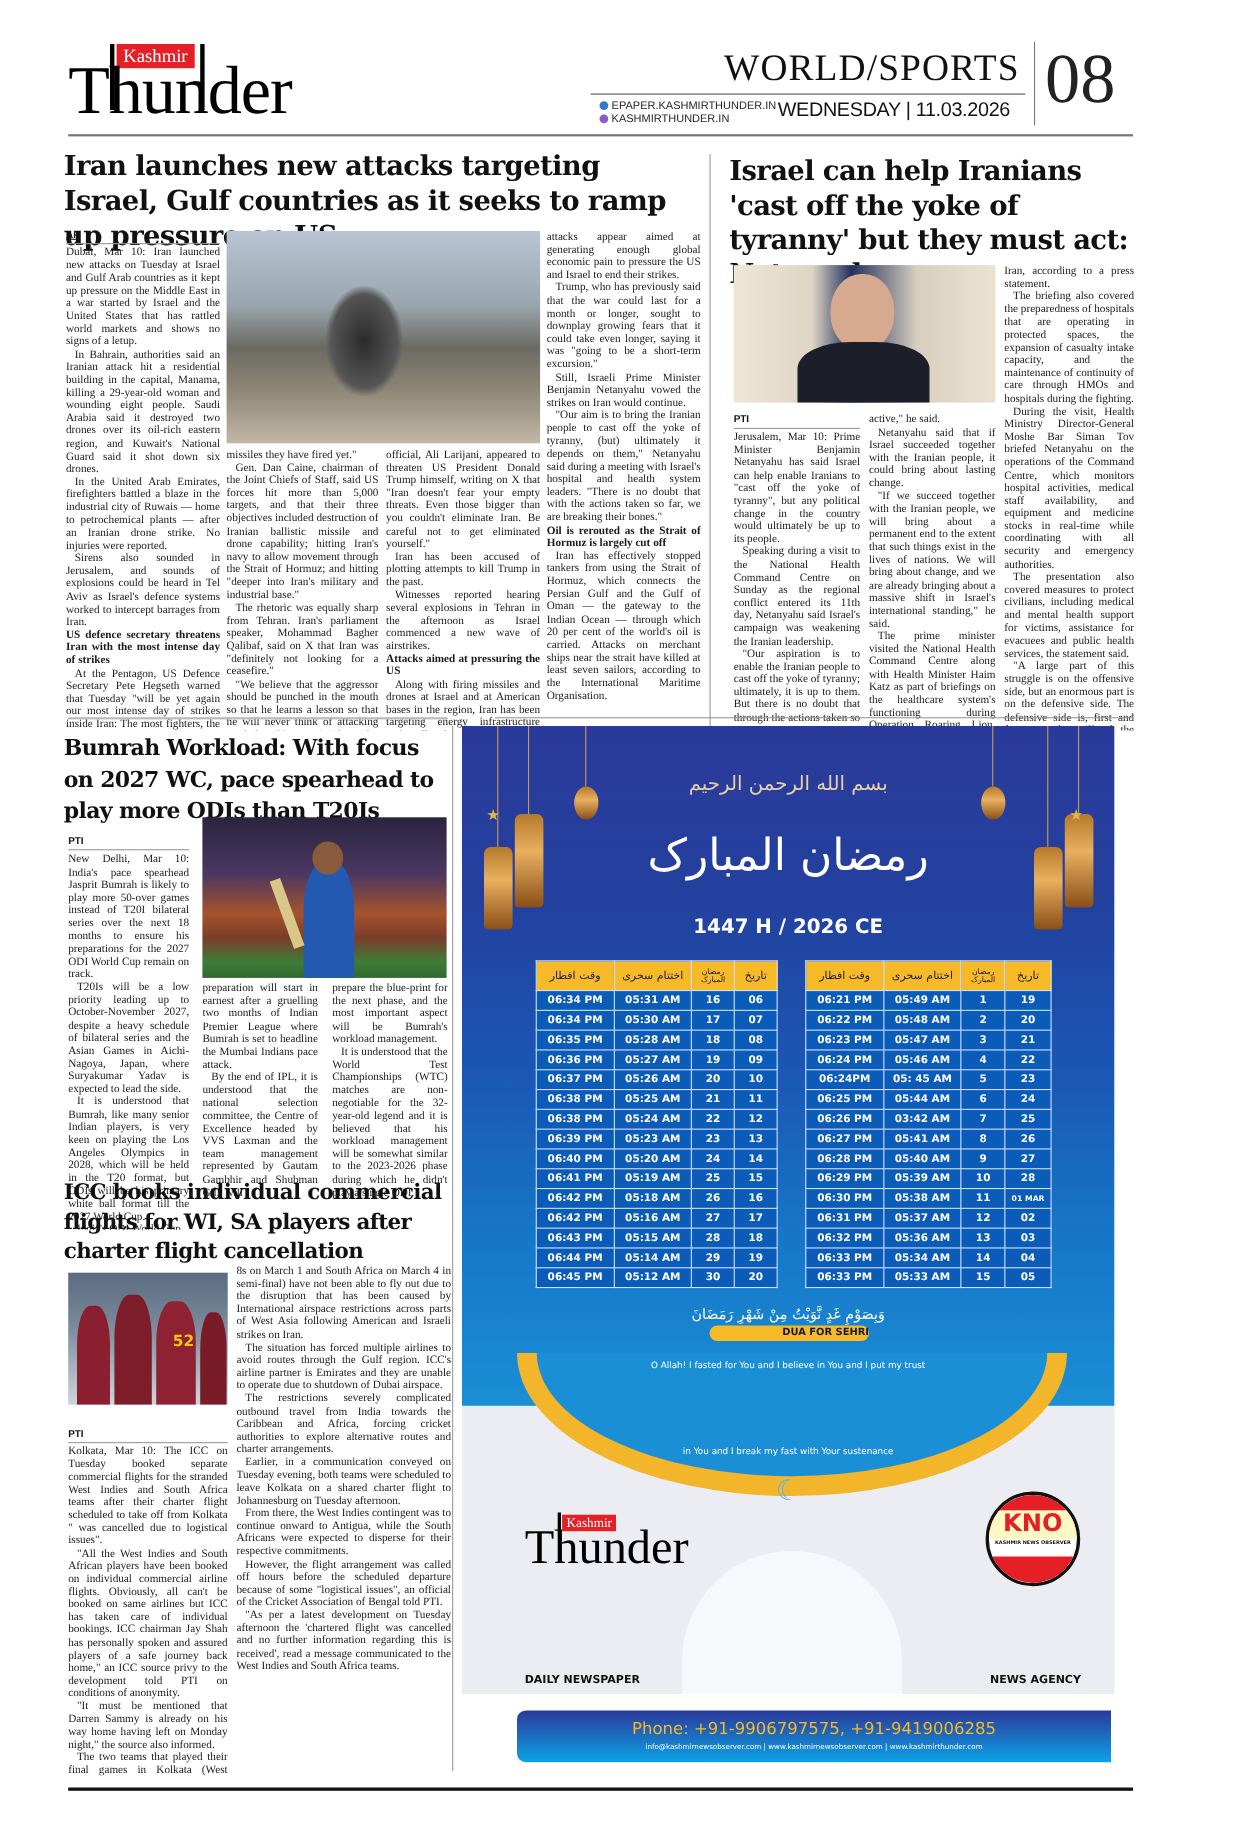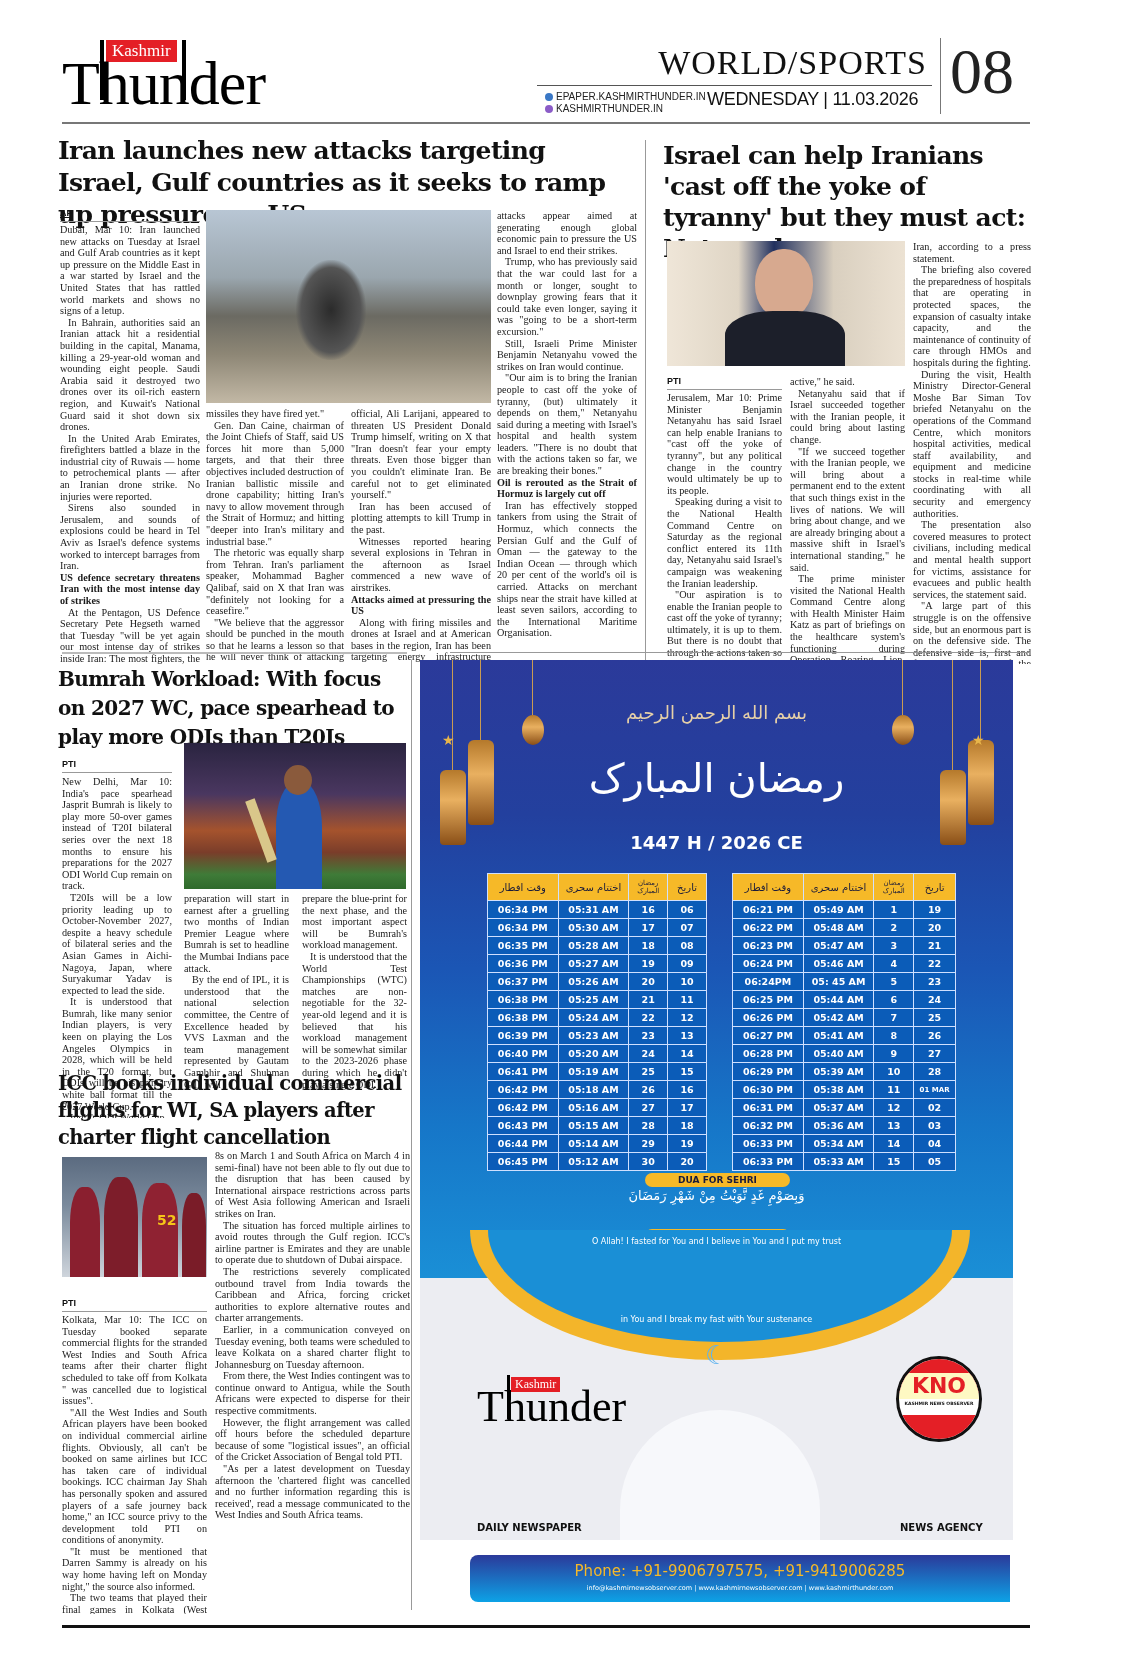--- a/index.html
+++ b/index.html
@@ -36,21 +36,21 @@
   .ad { left: 420px; top: 660px; width: 593px; height: 618px; background: linear-gradient(180deg, #2b3a9a 0%, #23409e 25%, #1b56b5 50%, #1676c8 75%, #1a8fd6 100%); overflow: hidden; }
   .ad-lower { left: 420px; top: 1240px; width: 593px; height: 300px; background: #ecedf2; }
   .dome { left: 470px; top: 1230px; width: 500px; height: 130px; border-radius: 0 0 250px 250px / 0 0 130px 130px; background: #f3b52a; }
   .dome-inner { left: 488px; top: 1230px; width: 464px; height: 112px; border-radius: 0 0 232px 232px / 0 0 112px 112px; background: #1a8fd6; }
   .arabic-title { color: #fff; font-family: "DejaVu Sans", sans-serif; font-size: 40px; text-align: center; width: 593px; }
   .bism { color: #e6d0a8; font-family: "DejaVu Sans", sans-serif; font-size: 18px; text-align: center; width: 593px; }
   .year { color: #fff; font-family: "DejaVu Sans", sans-serif; font-weight: bold; font-size: 18px; text-align: center; width: 593px; }
   table.rt { border-collapse: collapse; font-family: "DejaVu Sans", sans-serif; font-weight: bold; font-size: 9.5px; color: #fff; }
   table.rt th { background: #f6b928; color: #1b1b3a; font-weight: normal; font-size: 10px; height: 27px; border: 1.5px solid #cfe0ff; }
   table.rt td { background: #0b5cb8; border: 1.5px solid #cfe0ff; height: 18px; text-align: center; }
-  .dua-pill { background: #f6b928; color: #1b1b3a; font-family: "DejaVu Sans", sans-serif; font-weight: bold; font-size: 9px; border-radius: 8px; text-align: center; height: 14px; line-height: 14px; }
+  .dua-pill { background: #f6b928; color: #1b1b3a; font-family: "DejaVu Sans", sans-serif; font-weight: bold; font-size: 9px; border-radius: 8px; text-align: right; height: 14px; line-height: 14px; margin-top: 32px; }
   .dua-ar { color: #fff; font-family: "DejaVu Sans", sans-serif; font-size: 13px; text-align: center; }
   .dua-en { color: #fff; font-family: "DejaVu Sans", sans-serif; font-size: 8px; text-align: center; line-height: 11px; }
   .lantern { width: 26px; border-radius: 6px 6px 4px 4px; background: linear-gradient(180deg, #b5792b, #e9b060 40%, #8a4f17); }
   .chain { width: 1px; background: #c99b52; }
   .phone-bar { left: 470px; top: 1555px; width: 540px; height: 47px; border-radius: 8px 0 0 8px; background: linear-gradient(180deg, #2b3a9a, #0da2e6); }
   .phone { color: #f6b928; font-family: "DejaVu Sans", sans-serif; font-size: 15px; text-align: center; width: 540px; }
   .weblinks { color: #fff; font-family: "DejaVu Sans", sans-serif; font-size: 6.5px; text-align: center; width: 540px; }
   .kno { left: 896px; top: 1356px; width: 86px; height: 86px; border-radius: 50%; border: 3px solid #111; background: #fff; overflow: hidden; }
   .bottom-rule { left: 62px; top: 1625px; width: 968px; height: 3px; background: #111; }
 </style>
@@ -114,21 +114,21 @@
 <div class="abs vrule" style="left:645px; top:140px; height:520px;"></div>
 
 <div class="abs hl" style="left:663px; top:140px; width:370px; font-size:25px; line-height:31px;">Israel can help Iranians 'cast off the yoke of tyranny' but they must act: Netanyahu</div>
 <div class="abs photo" style="left:667px; top:241px; width:238px; height:125px; background:linear-gradient(90deg,#efe6d8 0%,#dfd5c5 30%,#21305e 45%,#d9cfbf 70%,#ece2d3 100%);">
   <div style="position:absolute;left:88px;top:8px;width:58px;height:70px;border-radius:48%;background:#d7a98f;"></div>
   <div style="position:absolute;left:58px;top:70px;width:120px;height:60px;border-radius:40% 40% 0 0;background:#1c1f2a;"></div>
 </div>
 <div class="abs byline" style="left:667px; top:376px; width:115px;">PTI</div>
 <div class="abs col" style="left:667px; top:392px; width:115px; height:272px;">
   <p>Jerusalem, Mar 10: Prime Minister Benjamin Netanyahu has said Israel can help enable Iranians to "cast off the yoke of tyranny", but any political change in the country would ultimately be up to its people.</p>
-    <p>Speaking during a visit to the National Health Command Centre on Saturday as the regional conflict entered its 11th day, Netanyahu said Israel's campaign was weakening the Iranian leadership.</p>
+    <p>Speaking during a visit to the National Health Command Centre on Sunday as the regional conflict entered its 11th day, Netanyahu said Israel's campaign was weakening the Iranian leadership.</p>
     <p>"Our aspiration is to enable the Iranian people to cast off the yoke of tyranny; ultimately, it is up to them. But there is no doubt that through the actions taken so far, we are breaking their bones and we are still</p>
 </div>
 <div class="abs col" style="left:790px; top:376px; width:115px; height:288px;">
   <p style="text-indent:0">active," he said.</p>
     <p>Netanyahu said that if Israel succeeded together with the Iranian people, it could bring about lasting change.</p>
     <p>"If we succeed together with the Iranian people, we will bring about a permanent end to the extent that such things exist in the lives of nations. We will bring about change, and we are already bringing about a massive shift in Israel's international standing," he said.</p>
     <p>The prime minister visited the National Health Command Centre along with Health Minister Haim Katz as part of briefings on the healthcare system's functioning during Operation Roaring Lion, Israel's military campaign against</p>
 </div>
 <div class="abs col" style="left:913px; top:241px; width:118px; height:423px;">
   <p>Iran, according to a press statement.</p>
@@ -355,21 +355,21 @@
           <td>23</td>
         </tr>
         <tr>
           <td>06:25 PM</td>
           <td>05:44 AM</td>
           <td>6</td>
           <td>24</td>
         </tr>
         <tr>
           <td>06:26 PM</td>
-          <td>05:42 AM</td>
+          <td>03:42 AM</td>
           <td>7</td>
           <td>25</td>
         </tr>
         <tr>
           <td>06:27 PM</td>
           <td>05:41 AM</td>
           <td>8</td>
           <td>26</td>
         </tr>
         <tr>

